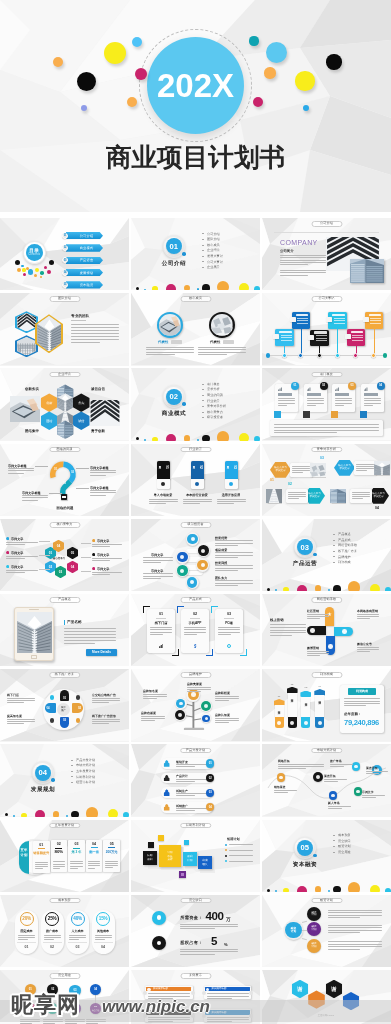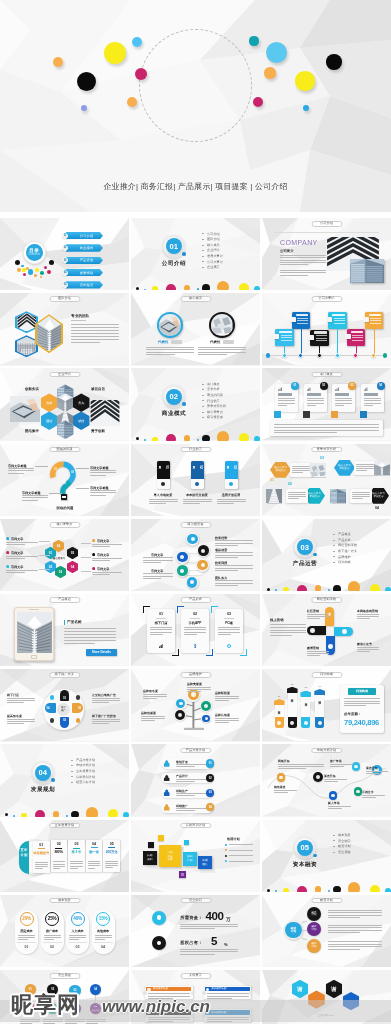--- a/index.html
+++ b/index.html
@@ -79,38 +79,41 @@
       <polygon points="300,48 330,96 240,120 200,60" fill="#f4f4f4"></polygon>
       <polygon points="200,60 240,120 120,140 60,92" fill="#f8f8f8"></polygon>
       <polygon points="0,70 60,92 120,140 0,150" fill="#f3f3f3"></polygon>
       <polygon points="0,150 120,140 240,120 330,96 391,118 391,212 0,212" fill="#f6f6f6"></polygon>
       <polygon points="0,150 0,212 90,212" fill="#f1f1f1"></polygon>
       <polygon points="330,96 391,118 391,175 310,150" fill="#e4e4e4"></polygon>
       <polygon points="310,150 391,175 391,212 300,212" fill="#ebebeb"></polygon>
       <polygon points="240,120 330,96 310,150 250,170" fill="#eeeeee"></polygon>
       <polygon points="0,0 0,70 30,30" fill="#fbfbfb"></polygon>
     </svg>
+    <div class="hcircle" style="left:147px;top:37px;width:97px;height:97px;background:#5BC8F0;">
+      <span class="hyear">202X</span>
+    </div>
     <div class="hring" style="left:139px;top:29px;width:113px;height:113px;"></div>
     <div id="herodots">
         <div class="hdot" style="left: 52.7px; top: 56.7px; width: 10.6px; height: 10.6px; background: rgb(249, 174, 78);"></div>
         <div class="hdot" style="left: 76.5px; top: 71.5px; width: 19px; height: 19px; background: rgb(10, 10, 10);"></div>
         <div class="hdot" style="left: 104px; top: 42px; width: 22px; height: 22px; background: rgb(248, 237, 27);"></div>
         <div class="hdot" style="left: 132px; top: 37px; width: 10px; height: 10px; background: rgb(79, 195, 247);"></div>
         <div class="hdot" style="left: 135px; top: 68px; width: 12px; height: 12px; background: rgb(201, 36, 107);"></div>
         <div class="hdot" style="left: 127px; top: 97px; width: 10px; height: 10px; background: rgb(249, 174, 78);"></div>
         <div class="hdot" style="left: 80.6px; top: 104.6px; width: 6.8px; height: 6.8px; background: rgb(142, 155, 232);"></div>
         <div class="hdot" style="left: 249.4px; top: 36.4px; width: 9.2px; height: 9.2px; background: rgb(15, 163, 177);"></div>
         <div class="hdot" style="left: 265.5px; top: 41.5px; width: 21px; height: 21px; background: rgb(91, 200, 240);"></div>
         <div class="hdot" style="left: 264.4px; top: 67.4px; width: 11.2px; height: 11.2px; background: rgb(249, 174, 78);"></div>
         <div class="hdot" style="left: 326.4px; top: 54.4px; width: 15.2px; height: 15.2px; background: rgb(10, 10, 10);"></div>
         <div class="hdot" style="left: 295.4px; top: 71.4px; width: 19.2px; height: 19.2px; background: rgb(248, 237, 27);"></div>
         <div class="hdot" style="left: 253px; top: 97px; width: 10px; height: 10px; background: rgb(201, 36, 107);"></div>
         <div class="hdot" style="left: 302.8px; top: 104.8px; width: 6.4px; height: 6.4px; background: rgb(41, 169, 232);"></div>
       </div>
-    <div class="hsub" style="top:182px;">企业推介| 商务汇报| 产品展示| 项目提案 | 公司介绍</div>
+    <div class="htitle" style="top:143px;">商业项目计划书</div>
   </div>
 
   <div class="grid" id="grid">
       <div class="row">
         <div class="thumb">
           <svg width="129" height="72.4" viewBox="0 0 129 72.4" style="position: absolute; inset: 0px;">
             <rect width="129" height="72.4" fill="#f4f4f4"></rect>
             <polygon points="0 0 60 0 28 28" fill="#f2f2f2"></polygon>
             <polygon points="60 0 129 0 110 26 40 34" fill="#fefefe"></polygon>
             <polygon points="0 0 28 28 0 50" fill="#eaeaea"></polygon>

